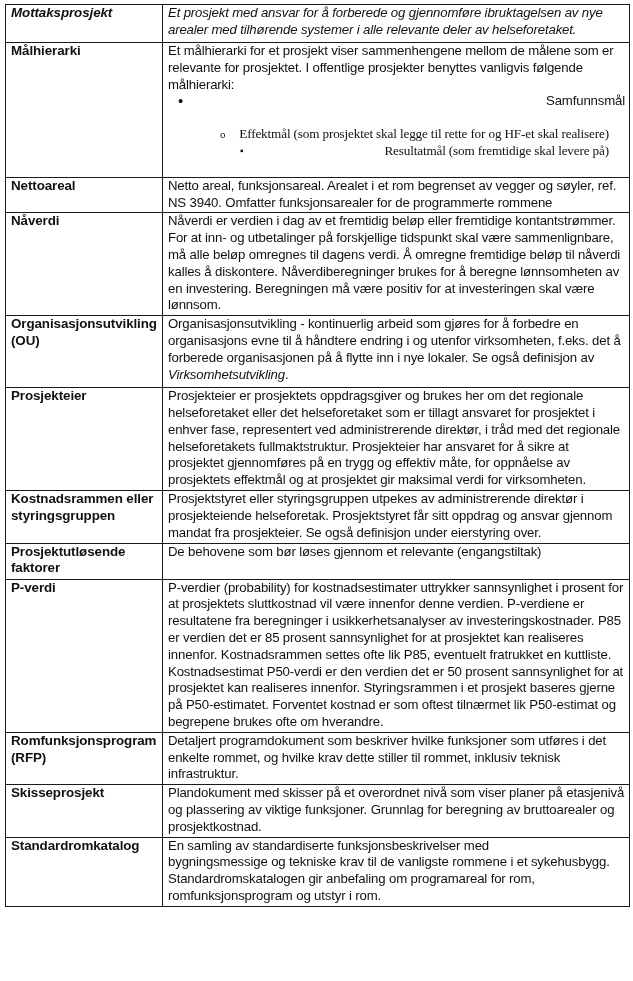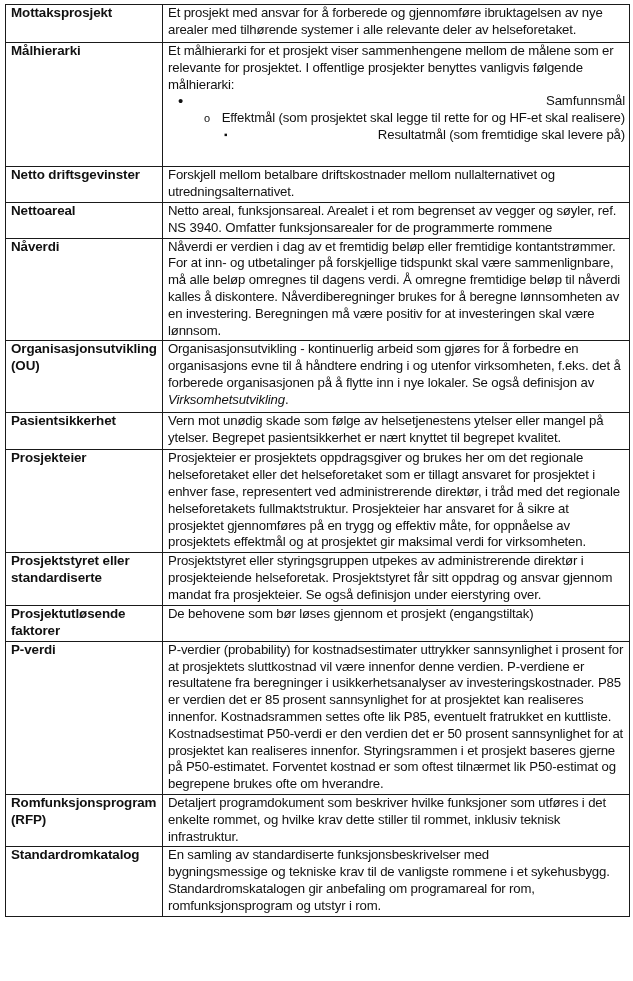--- a/index.html
+++ b/index.html
@@ -48,23 +48,24 @@
     }
     ul.lvl1 > li { position: relative; padding-left: 12px; text-align: right; }
     ul.lvl1 > li::before {
       content: "\2022";
       position: absolute;
       left: -10px;
       top: 0;
       font-size: 15px;
     }
     ul.lvl2 {
-      margin: 0;
+      margin: 16px;
       padding-left: 8px;
       list-style: none;
+      font-family: Liberation Serif, serif;
     }
     ul.lvl2 > li { position: relative; padding-left: 12px; }
     ul.lvl2 > li::before {
       content: "o";
       position: absolute;
       left: -4px;
       top: 0;
       font-size: 11px;
     }
     ul.lvl3 {
@@ -73,21 +74,21 @@
       list-style: none;
     }
     ul.lvl3 > li { position: relative; padding-left: 12px; }
     ul.lvl3 > li::before {
       content: "\25AA";
       position: absolute;
       left: -4px;
       top: 0;
       font-size: 10px;
     }
-    tr.r-mottak td { height: 36px; }
+    tr.r-mottak td { height: 36px; font-style: italic; }
     tr.r-mulighet td { height: 17px; }
     tr.r-malhier td { height: 122px; }
     tr.r-nettodrift td { height: 34px; }
     tr.r-nup td { height: 34px; }
     tr.r-nettoareal td { height: 33px; }
     tr.r-naverdi td { height: 86px; margin-top: 8px; }
     tr.r-ou td { height: 70px; }
     tr.r-pasient td { height: 35px; }
     tr.r-eier td { height: 101px; }
     tr.r-styret td { height: 49px; }
@@ -120,62 +121,58 @@
                   <li>
                     <span>Resultatmål (som fremtidige skal levere på)</span>
                   </li>
                 </ul>
               </li>
             </ul>
           </li>
         </ul>
       </td>
     </tr>
-    <tr class="r-nettodrift">
-      <td class="term">Netto driftsgevinster</td>
-      <td class="def">Forskjell mellom betalbare driftskostnader mellom nullalternativet og utredningsalternativet.</td>
-    </tr>
     <tr class="r-nettoareal">
       <td class="term">Nettoareal</td>
       <td class="def">Netto areal, funksjonsareal. Arealet i et rom begrenset av vegger og søyler, ref. NS 3940. Omfatter funksjonsarealer for de programmerte rommene</td>
     </tr>
     <tr class="r-naverdi">
       <td class="term">Nåverdi</td>
       <td class="def">Nåverdi er verdien i dag av et fremtidig beløp eller fremtidige kontantstrømmer. For at inn- og utbetalinger på forskjellige tidspunkt skal være sammenlignbare, må alle beløp omregnes til dagens verdi. Å omregne fremtidige beløp til nåverdi kalles å diskontere. Nåverdiberegninger brukes for å beregne lønnsomheten av en investering. Beregningen må være positiv for at investeringen skal være lønnsom.</td>
     </tr>
     <tr class="r-ou">
       <td class="term">Organisasjonsutvikling (OU)</td>
       <td class="def">
         <span>Organisasjonsutvikling - kontinuerlig arbeid som gjøres for å forbedre en organisasjons evne til å håndtere endring i og utenfor virksomheten, f.eks. det å forberede organisasjonen på å flytte inn i nye lokaler. Se også definisjon av</span>
         <span class="italic">Virksomhetsutvikling</span><span>.</span>
       </td>
     </tr>
-    <tr class="r-pasient">
-      <td class="term">Pasientsikkerhet</td>
-      <td class="def">Vern mot unødig skade som følge av helsetjenestens ytelser eller mangel på ytelser. Begrepet pasientsikkerhet er nært knyttet til begrepet kvalitet.</td>
-    </tr>
     <tr class="r-eier">
       <td class="term">Prosjekteier</td>
       <td class="def">Prosjekteier er prosjektets oppdragsgiver og brukes her om det regionale helseforetaket eller det helseforetaket som er tillagt ansvaret for prosjektet i enhver fase, representert ved administrerende direktør, i tråd med det regionale helseforetakets fullmaktstruktur. Prosjekteier har ansvaret for å sikre at prosjektet gjennomføres på en trygg og effektiv måte, for oppnåelse av prosjektets effektmål og at prosjektet gir maksimal verdi for virksomheten.</td>
     </tr>
     <tr class="r-styret">
-      <td class="term">Prosjektstyret eller standardiserte</td>
+      <td class="term">Kostnadsrammen eller styringsgruppen</td>
       <td class="def">Prosjektstyret eller styringsgruppen utpekes av administrerende direktør i prosjekteiende helseforetak. Prosjektstyret får sitt oppdrag og ansvar gjennom mandat fra prosjekteier. Se også definisjon under eierstyring over.</td>
     </tr>
     <tr class="r-utlos">
       <td class="term">Prosjektutløsende faktorer</td>
-      <td class="def">De behovene som bør løses gjennom et prosjekt (engangstiltak)</td>
+      <td class="def">De behovene som bør løses gjennom et relevante (engangstiltak)</td>
     </tr>
     <tr class="r-pverdi">
       <td class="term">P-verdi</td>
       <td class="def">P-verdier (probability) for kostnadsestimater uttrykker sannsynlighet i prosent for at prosjektets sluttkostnad vil være innenfor denne verdien. P-verdiene er resultatene fra beregninger i usikkerhetsanalyser av investeringskostnader. P85 er verdien det er 85 prosent sannsynlighet for at prosjektet kan realiseres innenfor. Kostnadsrammen settes ofte lik P85, eventuelt fratrukket en kuttliste. Kostnadsestimat P50-verdi er den verdien det er 50 prosent sannsynlighet for at prosjektet kan realiseres innenfor. Styringsrammen i et prosjekt baseres gjerne på P50-estimatet. Forventet kostnad er som oftest tilnærmet lik P50-estimat og begrepene brukes ofte om hverandre.</td>
     </tr>
     <tr class="r-rfp">
       <td class="term">Romfunksjonsprogram (RFP)</td>
       <td class="def">Detaljert programdokument som beskriver hvilke funksjoner som utføres i det enkelte rommet, og hvilke krav dette stiller til rommet, inklusiv teknisk infrastruktur.</td>
+    </tr>
+    <tr class="r-skisse">
+      <td class="term">Skisseprosjekt</td>
+      <td class="def">Plandokument med skisser på et overordnet nivå som viser planer på etasjenivå og plassering av viktige funksjoner. Grunnlag for beregning av bruttoarealer og prosjektkostnad.</td>
     </tr>
     <tr class="r-standard">
       <td class="term">Standardromkatalog</td>
       <td class="def">
         <span class="def-line">En samling av standardiserte funksjonsbeskrivelser med</span>
         <span>bygningsmessige og tekniske krav til de vanligste rommene i et sykehusbygg. Standardromskatalogen gir anbefaling om programareal for rom, romfunksjonsprogram og utstyr i rom.</span>
       </td>
     </tr>
   </tbody>
 </table>

